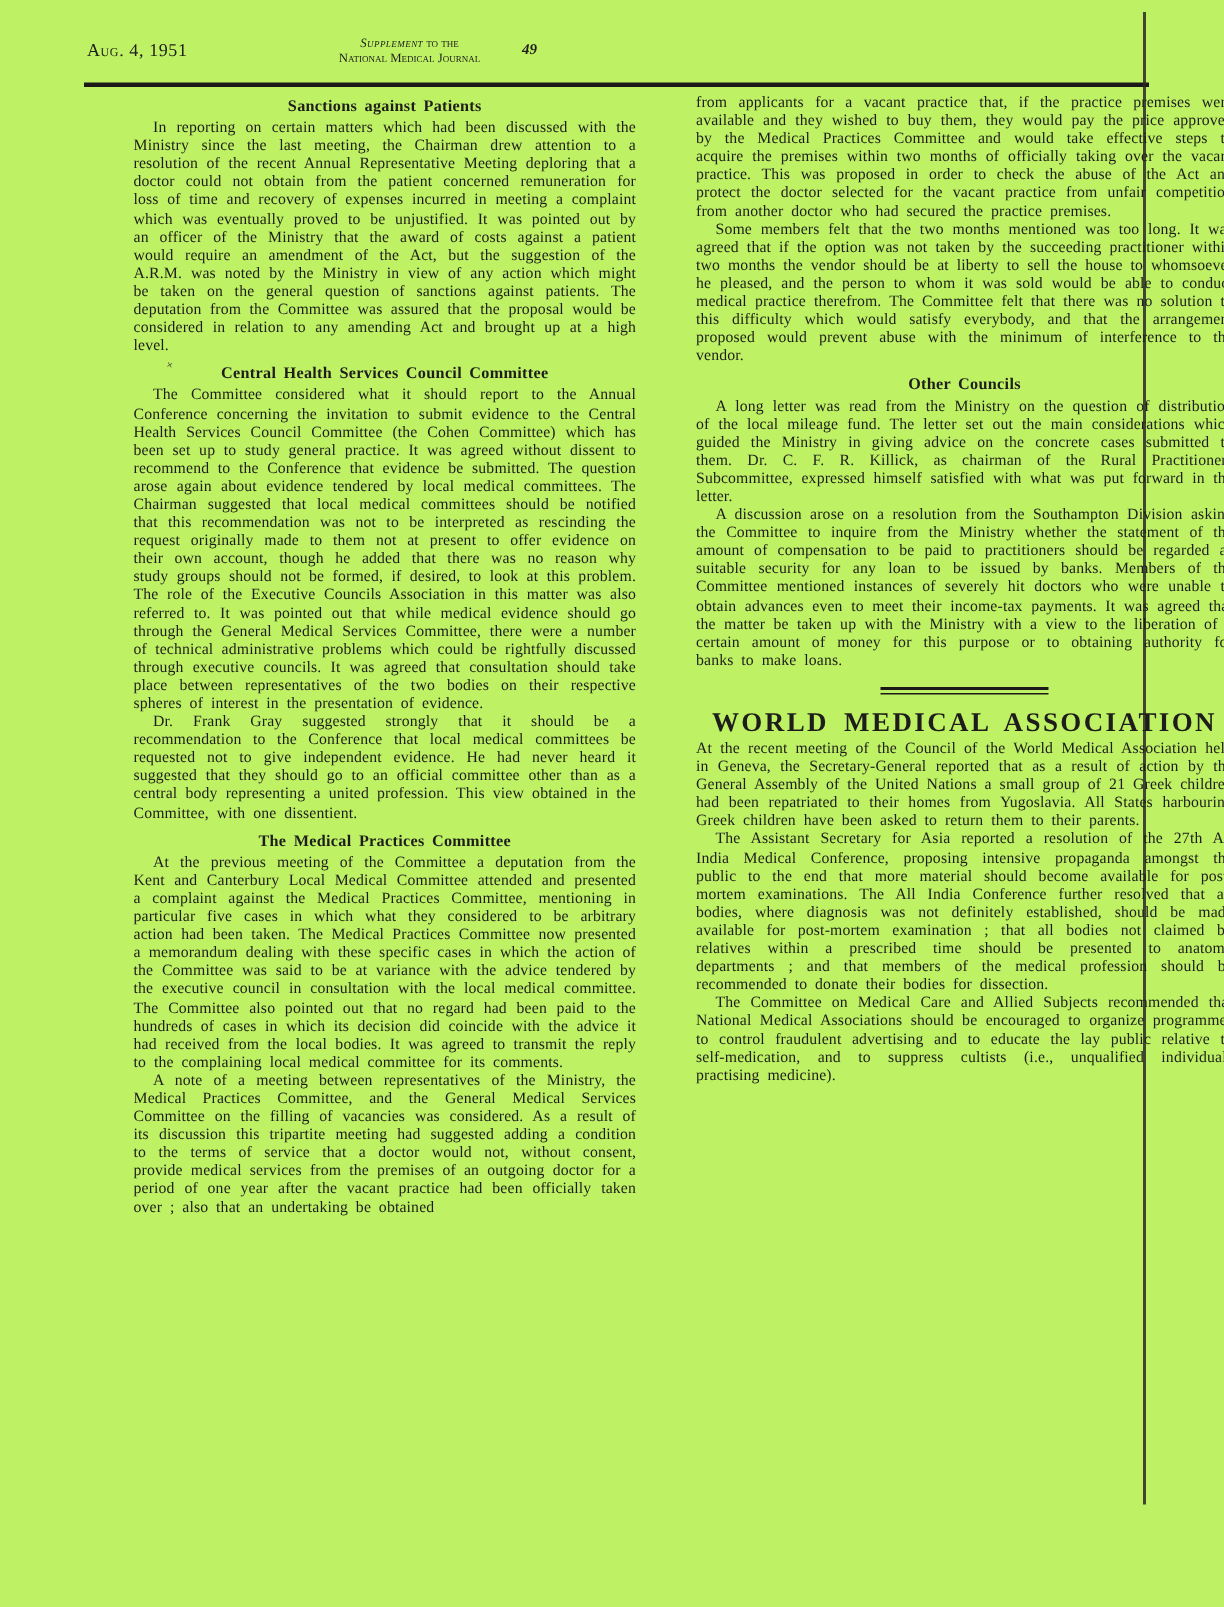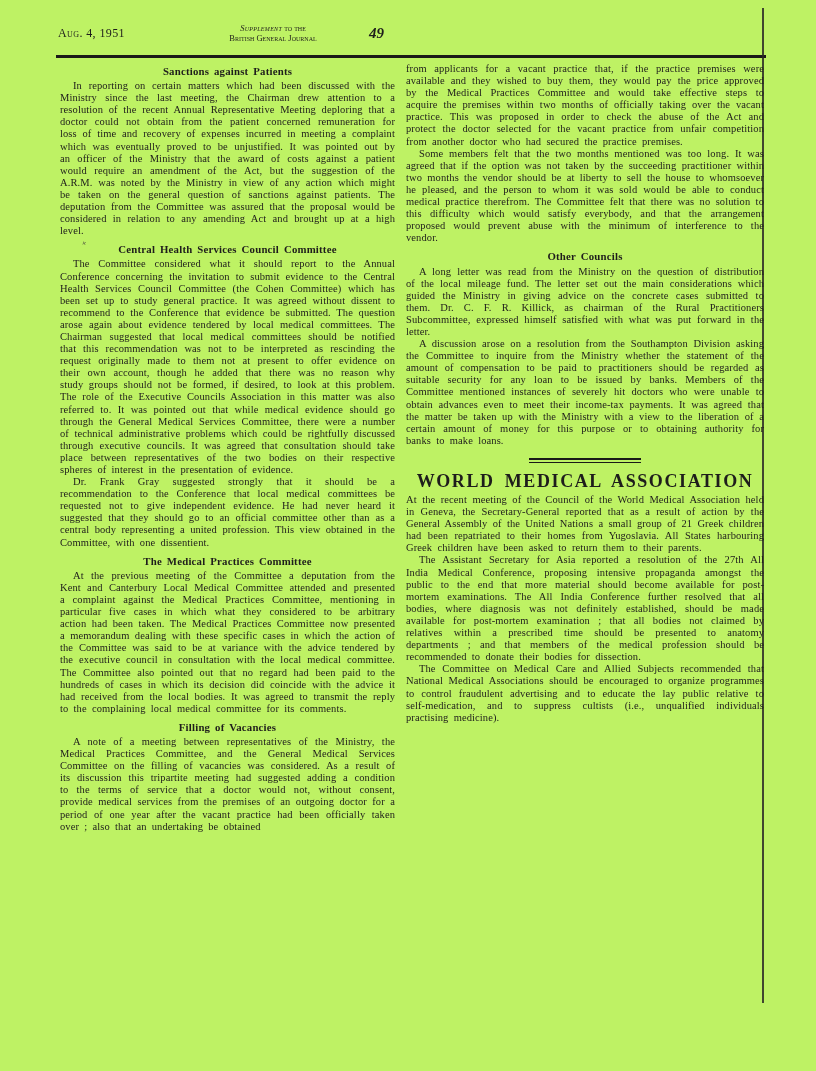--- a/index.html
+++ b/index.html
@@ -19,37 +19,37 @@
   .header-title {
     flex:1; text-align:center; font-weight:bold; font-size:13.5px;
     letter-spacing:1.1px; word-spacing:3px;
   }
   .header-supplement {
     width:150px; text-align:center; font-variant:small-caps;
     font-size:8.5px; line-height:9.5px;
   }
   .header-supplement .sup-word { font-style:italic; letter-spacing:.3px;margin-top:48px; }
   .header-page {
-    width:36px; text-align:right; font-style:italic; font-size:15px; font-weight:bold;
+    width:36px; text-align:left; font-style:italic; font-size:10px; font-weight:bold;
   }
   .header-rule {
     position:absolute; top:55px; left:56px; right:50px;
     border-top:3px solid #1b1a18;
   }
   .edge-line {
     position:absolute; top:8px; left:762px; width:2px; height:995px;
     background:#2a2925; opacity:.85;
   }
   
   .page-body {
     position:absolute; top:63px; left:60px;
     display:flex; gap:11px;
   }
   .col { text-align:justify; font-size:10.5px; line-height:12.1px;
-         letter-spacing:.1px; word-spacing:2.5px; }
+         letter-spacing:.1px; word-spacing:2.5px;margin-left:29px; }
   .col-left  { width:335px; }
   .col-right { width:358px; }
   .col p { margin:0; text-indent:13px; text-align:justify; }
   .col p.flush { text-indent:0; }
   .section-heading {
     position:relative; text-align:center; font-weight:bold; font-size:10.8px;
     letter-spacing:.2px; word-spacing:2px; margin:6px 0 3px;
   }
   .section-heading.first { margin-top:2px; }
   .stray-tick {
@@ -68,21 +68,21 @@
 </head>
 <body>
 
 <div class="page">
 
   <div class="header">
     <div class="header-date">Aug. 4, 1951</div>
     <div class="header-supplement">
       <span class="sup-word">Supplement</span>
       <span>to the</span><br>
-      <span>British General Journal</span>
+      <span>National Medical Journal</span>
     </div>
     <div class="header-page">49</div>
   </div>
   <div class="header-rule"></div>
   <div class="edge-line"></div>
 
   <div class="page-body">
 
     <div class="col col-left">
       <div class="section-heading first">Sanctions against Patients</div>
@@ -91,21 +91,20 @@
       <div class="section-heading">
         <span class="stray-tick">˟</span>
         <span>Central Health Services Council Committee</span>
       </div>
       <p>The Committee considered what it should report to the Annual Conference concerning the invitation to submit evidence to the Central Health Services Council Committee (the Cohen Committee) which has been set up to study general practice.  It was agreed without dissent to recommend to the Conference that evidence be submitted.  The question arose again about evidence tendered by local medical committees.  The Chairman suggested that local medical committees should be notified that this recommendation was not to be interpreted as rescinding the request originally made to them not at present to offer evidence on their own account, though he added that there was no reason why study groups should not be formed, if desired, to look at this problem.  The role of the Executive Councils Association in this matter was also referred to.  It was pointed out that while medical evidence should go through the General Medical Services Committee, there were a number of technical administrative problems which could be rightfully discussed through executive councils.  It was agreed that consultation should take place between representatives of the two bodies on their respective spheres of interest in the presentation of evidence.</p>
       <p>Dr. Frank Gray suggested strongly that it should be a recommendation to the Conference that local medical committees be requested not to give independent evidence.  He had never heard it suggested that they should go to an official committee other than as a central body representing a united profession.  This view obtained in the Committee, with one dissentient.</p>
 
       <div class="section-heading">The Medical Practices Committee</div>
       <p>At the previous meeting of the Committee a deputation from the Kent and Canterbury Local Medical Committee attended and presented a complaint against the Medical Practices Committee, mentioning in particular five cases in which what they considered to be arbitrary action had been taken.  The Medical Practices Committee now presented a memorandum dealing with these specific cases in which the action of the Committee was said to be at variance with the advice tendered by the executive council in consultation with the local medical committee.  The Committee also pointed out that no regard had been paid to the hundreds of cases in which its decision did coincide with the advice it had received from the local bodies.  It was agreed to transmit the reply to the complaining local medical committee for its comments.</p>
 
-      <div class="section-heading">Filling of Vacancies</div>
       <p>A note of a meeting between representatives of the Ministry, the Medical Practices Committee, and the General Medical Services Committee on the filling of vacancies was considered.  As a result of its discussion this tripartite meeting had suggested adding a condition to the terms of service that a doctor would not, without consent, provide medical services from the premises of an outgoing doctor for a period of one year after the vacant practice had been officially taken over ; also that an undertaking be obtained</p>
     </div>
 
     <div class="col col-right">
       <p class="flush">from applicants for a vacant practice that, if the practice premises were available and they wished to buy them, they would pay the price approved by the Medical Practices Committee and would take effective steps to acquire the premises within two months of officially taking over the vacant practice.  This was proposed in order to check the abuse of the Act and protect the doctor selected for the vacant practice from unfair competition from another doctor who had secured the practice premises.</p>
       <p>Some members felt that the two months mentioned was too long.  It was agreed that if the option was not taken by the succeeding practitioner within two months the vendor should be at liberty to sell the house to whomsoever he pleased, and the person to whom it was sold would be able to conduct medical practice therefrom.  The Committee felt that there was no solution to this difficulty which would satisfy everybody, and that the arrangement proposed would prevent abuse with the minimum of interference to the vendor.</p>
 
       <div class="section-heading">Other Councils</div>
       <p>A long letter was read from the Ministry on the question of distribution of the local mileage fund.  The letter set out the main considerations which guided the Ministry in giving advice on the concrete cases submitted to them.  Dr. C. F. R. Killick, as chairman of the Rural Practitioners Subcommittee, expressed himself satisfied with what was put forward in the letter.</p>
       <p>A discussion arose on a resolution from the Southampton Division asking the Committee to inquire from the Ministry whether the statement of the amount of compensation to be paid to practitioners should be regarded as suitable security for any loan to be issued by banks.  Members of the Committee mentioned instances of severely hit doctors who were unable to obtain advances even to meet their income-tax payments.  It was agreed that the matter be taken up with the Ministry with a view to the liberation of a certain amount of money for this purpose or to obtaining authority for banks to make loans.</p>

